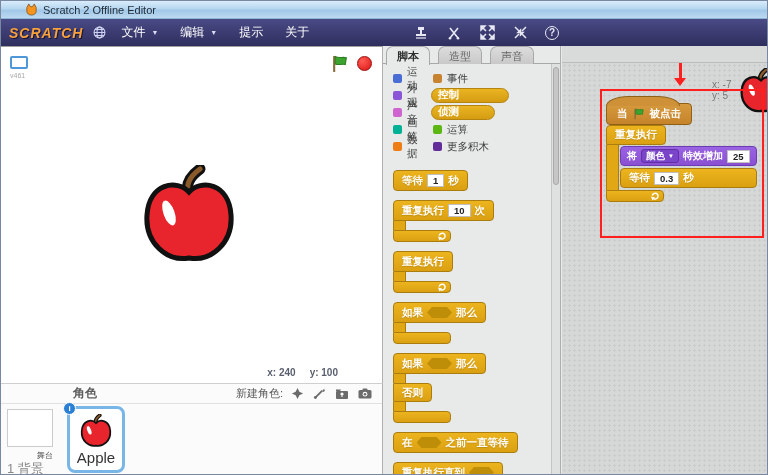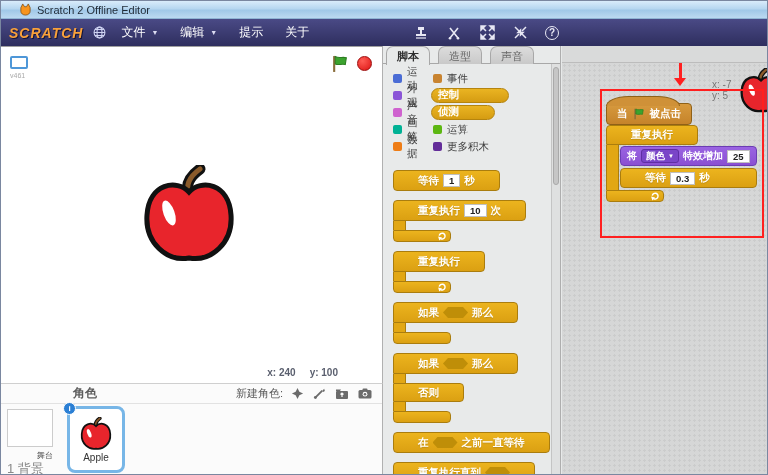--- a/index.html
+++ b/index.html
@@ -3,21 +3,21 @@
 <meta charset="utf-8">
 <style>
   *{margin:0;padding:0;box-sizing:border-box}
   html,body{width:768px;height:475px}
   body{font-family:"Liberation Sans","DejaVu Sans",sans-serif;font-size:12px}
   .window{position:relative;width:768px;height:475px;overflow:hidden;background:#e7e9e9;border:1px solid #7a87a0}
 
   
   .titlebar{position:absolute;top:0;left:0;right:0;height:18px;
     background:linear-gradient(#d9ecfb 0%,#b7d7f0 45%,#a1c8e8 55%,#bcd9f1 100%);
-    display:flex;align-items:center;gap:5px;padding:0 18px;border-bottom:1px solid #8fb4d4}
+    display:flex;align-items:center;gap:5px;padding:0 24px;border-bottom:1px solid #8fb4d4}
   .tb-title{font-size:11px;color:#1f2a36}
 
   
   .menubar{position:absolute;top:18px;left:0;right:0;height:27px;
     background:linear-gradient(#4a4a86,#2e2e5e);display:flex;align-items:center}
   .logo{font-size:14px;font-weight:bold;font-style:italic;color:#f9a13a;letter-spacing:1px;
     margin:0 10px 0 8px;text-shadow:1px 1px 0 #14143a;cursor:default}
   .globe{margin-right:4px;display:flex;align-items:center}
   .menu-item{position:relative;font-size:12px;color:#fff;padding:0 11px;height:27px;
     display:flex;align-items:center;gap:4px;cursor:default}
@@ -47,21 +47,21 @@
   .sp-new{margin-left:auto;font-size:11px;color:#5c5c5c}
   .sp-icons{display:flex;gap:9px;margin:0 10px 0 8px}
   .sp-icons span{display:flex;align-items:center;cursor:pointer}
   .sp-body{position:relative;height:72px}
   .stage-thumb{position:absolute;left:6px;top:5px;width:46px;height:38px;background:#fff;border:1px solid #ccc}
   .st-label{position:absolute;left:6px;top:46px;width:46px;text-align:right;font-size:8px;color:#555}
   .st-sub{position:absolute;left:6px;top:56px;width:46px;text-align:left;font-size:13px;color:#8a8a8a}
   .sprite-thumb{position:absolute;left:66px;top:2px;width:58px;height:67px;background:#fff;
     border:3px solid #77b6e7;border-radius:8px;display:flex;flex-direction:column;align-items:center;
     justify-content:center;gap:1px;cursor:pointer}
-  .sp-name{font-size:10px;color:#333}
+  .sp-name{font-size:15px;color:#333}
   .info-badge{position:absolute;top:-7px;left:-7px;width:13px;height:13px;border-radius:50%;
     background:#2b7fd4;color:#fff;font-size:8px;font-weight:bold;display:flex;align-items:center;
     justify-content:center;border:1px solid #fff}
 
   
   .middle{position:absolute;top:45px;left:382px;width:178px;height:430px;background:#e8eaea;
     border-right:1px solid #aeaeae;overflow:hidden}
   .middle::before{content:"";position:absolute;top:17px;left:0;right:0;border-top:1px solid #a8a8a8;z-index:1}
   .tab-row{position:absolute;top:0;left:3px;display:flex;gap:8px;z-index:2}
   .tab{height:18px;padding:2px 10px 0;font-size:11px;color:#666;cursor:pointer;
@@ -79,21 +79,21 @@
   .blocks{position:absolute;top:124px;left:10px;z-index:2}
   .blocks>*{margin-bottom:9px}
   .pal-scrollbar{position:absolute;top:18px;right:0;bottom:0;width:9px;background:#dfe0e0;
     border-left:1px solid #c4c4c4;z-index:2}
   .pal-scrollbar .thumb{margin:3px 1px;width:6px;height:118px;background:#c6c6c6;
     border:1px solid #a9a9a9;border-radius:4px;cursor:pointer}
 
   
   .sblock{display:inline-flex;align-items:center;gap:4px;
     background:linear-gradient(#ecb41e,#dba012);border:1px solid #aa7d0e;border-radius:4px;
-    padding:0 24px;height:21px;color:#fff;font-size:10.5px;font-weight:bold;white-space:nowrap;
+    padding:0 8px;height:21px;color:#fff;font-size:10.5px;font-weight:bold;white-space:nowrap;
     text-shadow:0 1px 1px rgba(0,0,0,.15);cursor:pointer}
   .slot{background:#fff;color:#222;border:1px solid rgba(0,0,0,.25);border-radius:0;
     min-width:16px;height:13px;line-height:11px;padding:0 5px;font-size:9.5px;font-weight:bold;
     text-align:center;text-shadow:none}
   .hex{display:inline-block;width:25px;height:11px;background:#bf8e08;
     clip-path:polygon(20% 0,80% 0,100% 50%,80% 100%,20% 100%,0 50%)}
   .cblock{display:block;cursor:pointer}
   .cblock .cb-top{border-radius:4px 4px 4px 0}
   .cb-spine{width:13px;height:9px;background:#e2a714;border-left:1px solid #aa7d0e;border-right:1px solid #aa7d0e}
   .cb-spine.tall{height:auto;align-self:stretch}

